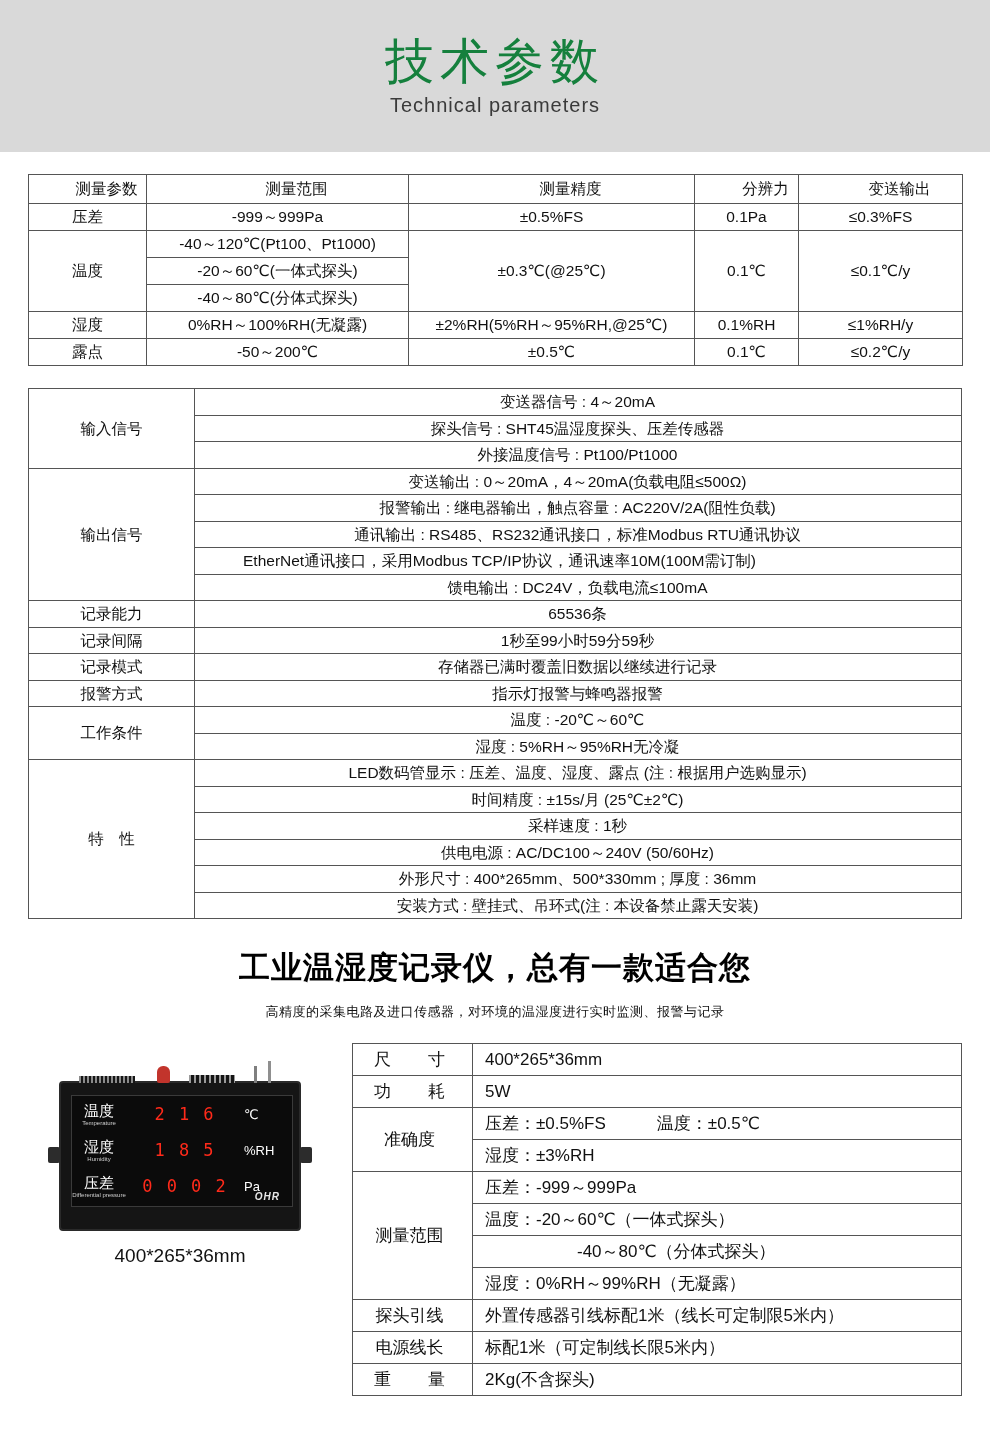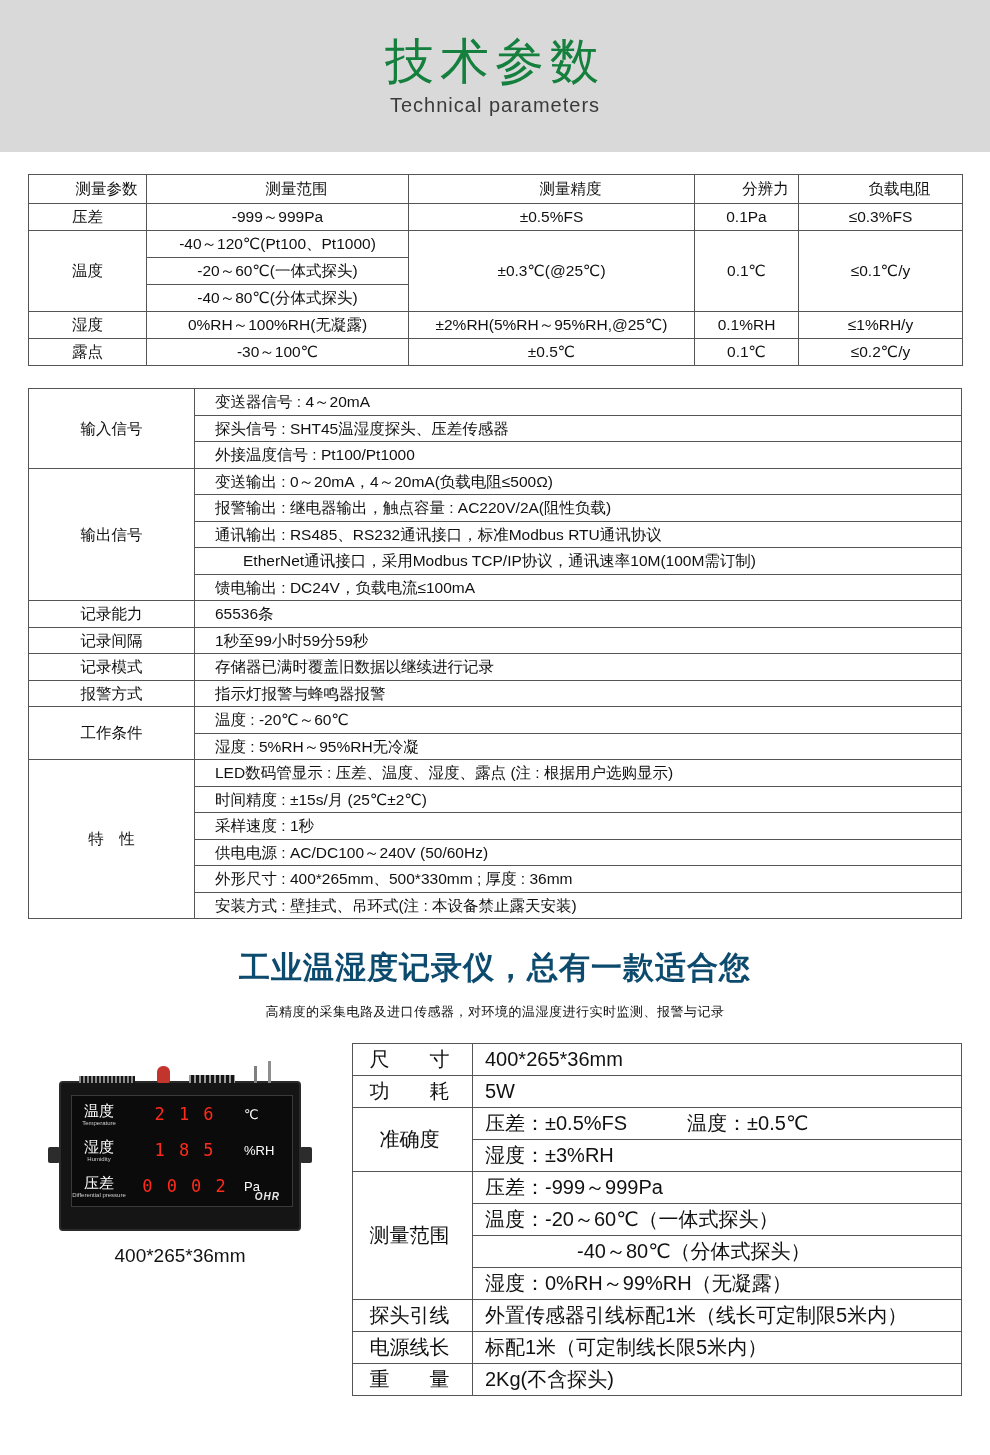--- a/index.html
+++ b/index.html
@@ -57,29 +57,29 @@
   .t1-wrap { margin: 22px 0 0 28px; }
   .t1 { width: 934px; }
   .t1 td { height: 27px; }
   .t1 .hdr { height: 29px; padding-left: 44px; }
 
   
   .t2-wrap { margin: 22px 0 0 28px; }
   .t2 { width: 934px; }
   .t2 td { height: 26.5px; }
   .t2 td.lbl { text-align: center; }
-  .t2 td.val { text-align: left; padding-left: 20px; }
+  .t2 td.val { text-align: center; padding-left: 5px; }
   .t2 td.val-indent { text-align: left; padding-left: 48px; }
 
   
   .mid-head {
     text-align: center;
     font-size: 31px;
     font-weight: bold;
-    color: #0c4a6e;
+    color: #000000;
     margin-top: 28px;
     letter-spacing: 1px;
   }
   .mid-sub {
     text-align: center;
     font-size: 13px;
     color: #111;
     margin-top: 14px;
     letter-spacing: 0.5px;
   }
@@ -206,21 +206,21 @@
 
   
   .t3-wrap {
     position: absolute;
     left: 352px;
     top: 0;
     width: 610px;
   }
   .t3 { width: 610px; }
   .t3 td {
-    font-size: 20px;
+    font-size: 17px;
     height: 32px;
     text-align: left;
     padding-left: 12px;
   }
   .t3 td.k {
     text-align: center;
     padding-left: 0;
     width: 120px;
   }
   .t3 td.k-sp {
@@ -245,21 +245,21 @@
         <col style="width:286px">
         <col style="width:104px">
         <col style="width:164px">
   </colgroup>
   <tbody>
         <tr>
     <td class="hdr">测量参数</td>
     <td class="hdr">测量范围</td>
     <td class="hdr">测量精度</td>
     <td class="hdr">分辨力</td>
-    <td class="hdr">负载电阻</td>
+    <td class="hdr">变送输出</td>
   </tr>
   <tr>
     <td>压差</td>
     <td>-999～999Pa</td>
     <td>±0.5%FS</td>
     <td>0.1Pa</td>
     <td>≤0.3%FS</td>
   </tr>
   <tr>
     <td rowspan="3">温度</td>
@@ -276,21 +276,21 @@
   </tr>
   <tr>
     <td>湿度</td>
     <td>0%RH～100%RH(无凝露)</td>
     <td>±2%RH(5%RH～95%RH,@25℃)</td>
     <td>0.1%RH</td>
     <td>≤1%RH/y</td>
   </tr>
   <tr>
     <td>露点</td>
-    <td>-30～100℃</td>
+    <td>-50～200℃</td>
     <td>±0.5℃</td>
     <td>0.1℃</td>
     <td>≤0.2℃/y</td>
   </tr>
 </tbody>
     </table>
 </div>
 
 <div class="t2-wrap">
 <table class="t2">

